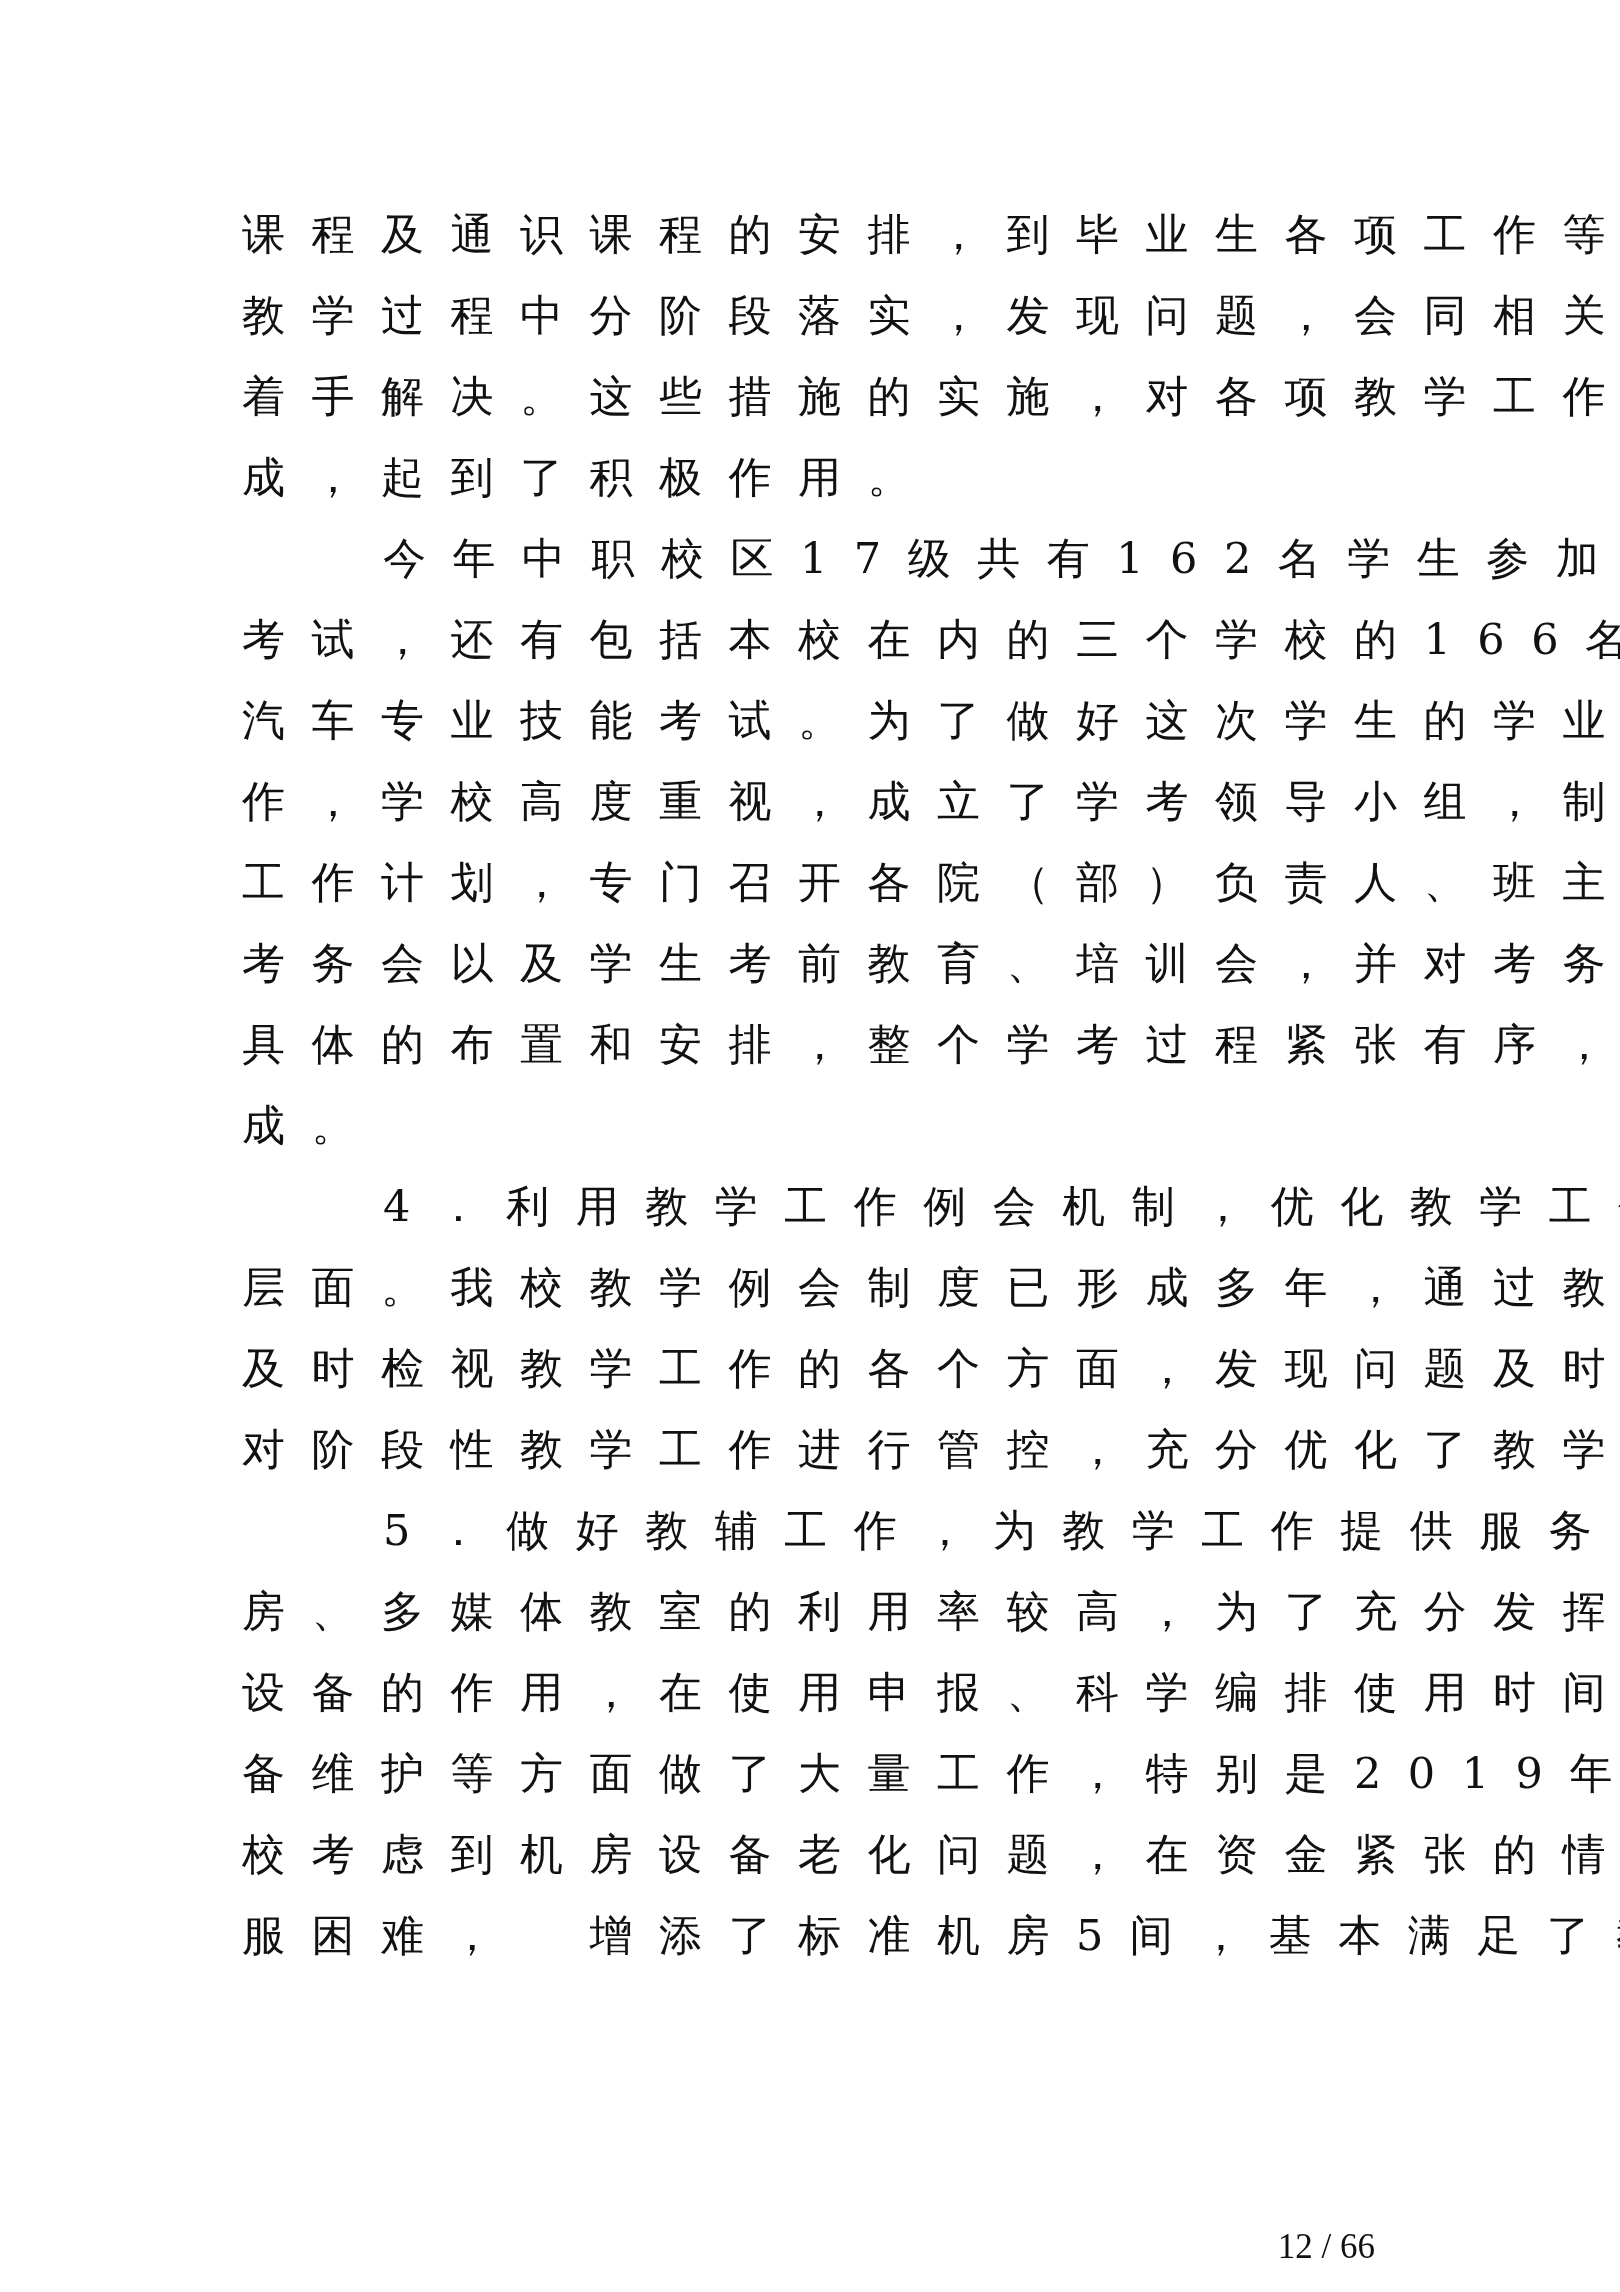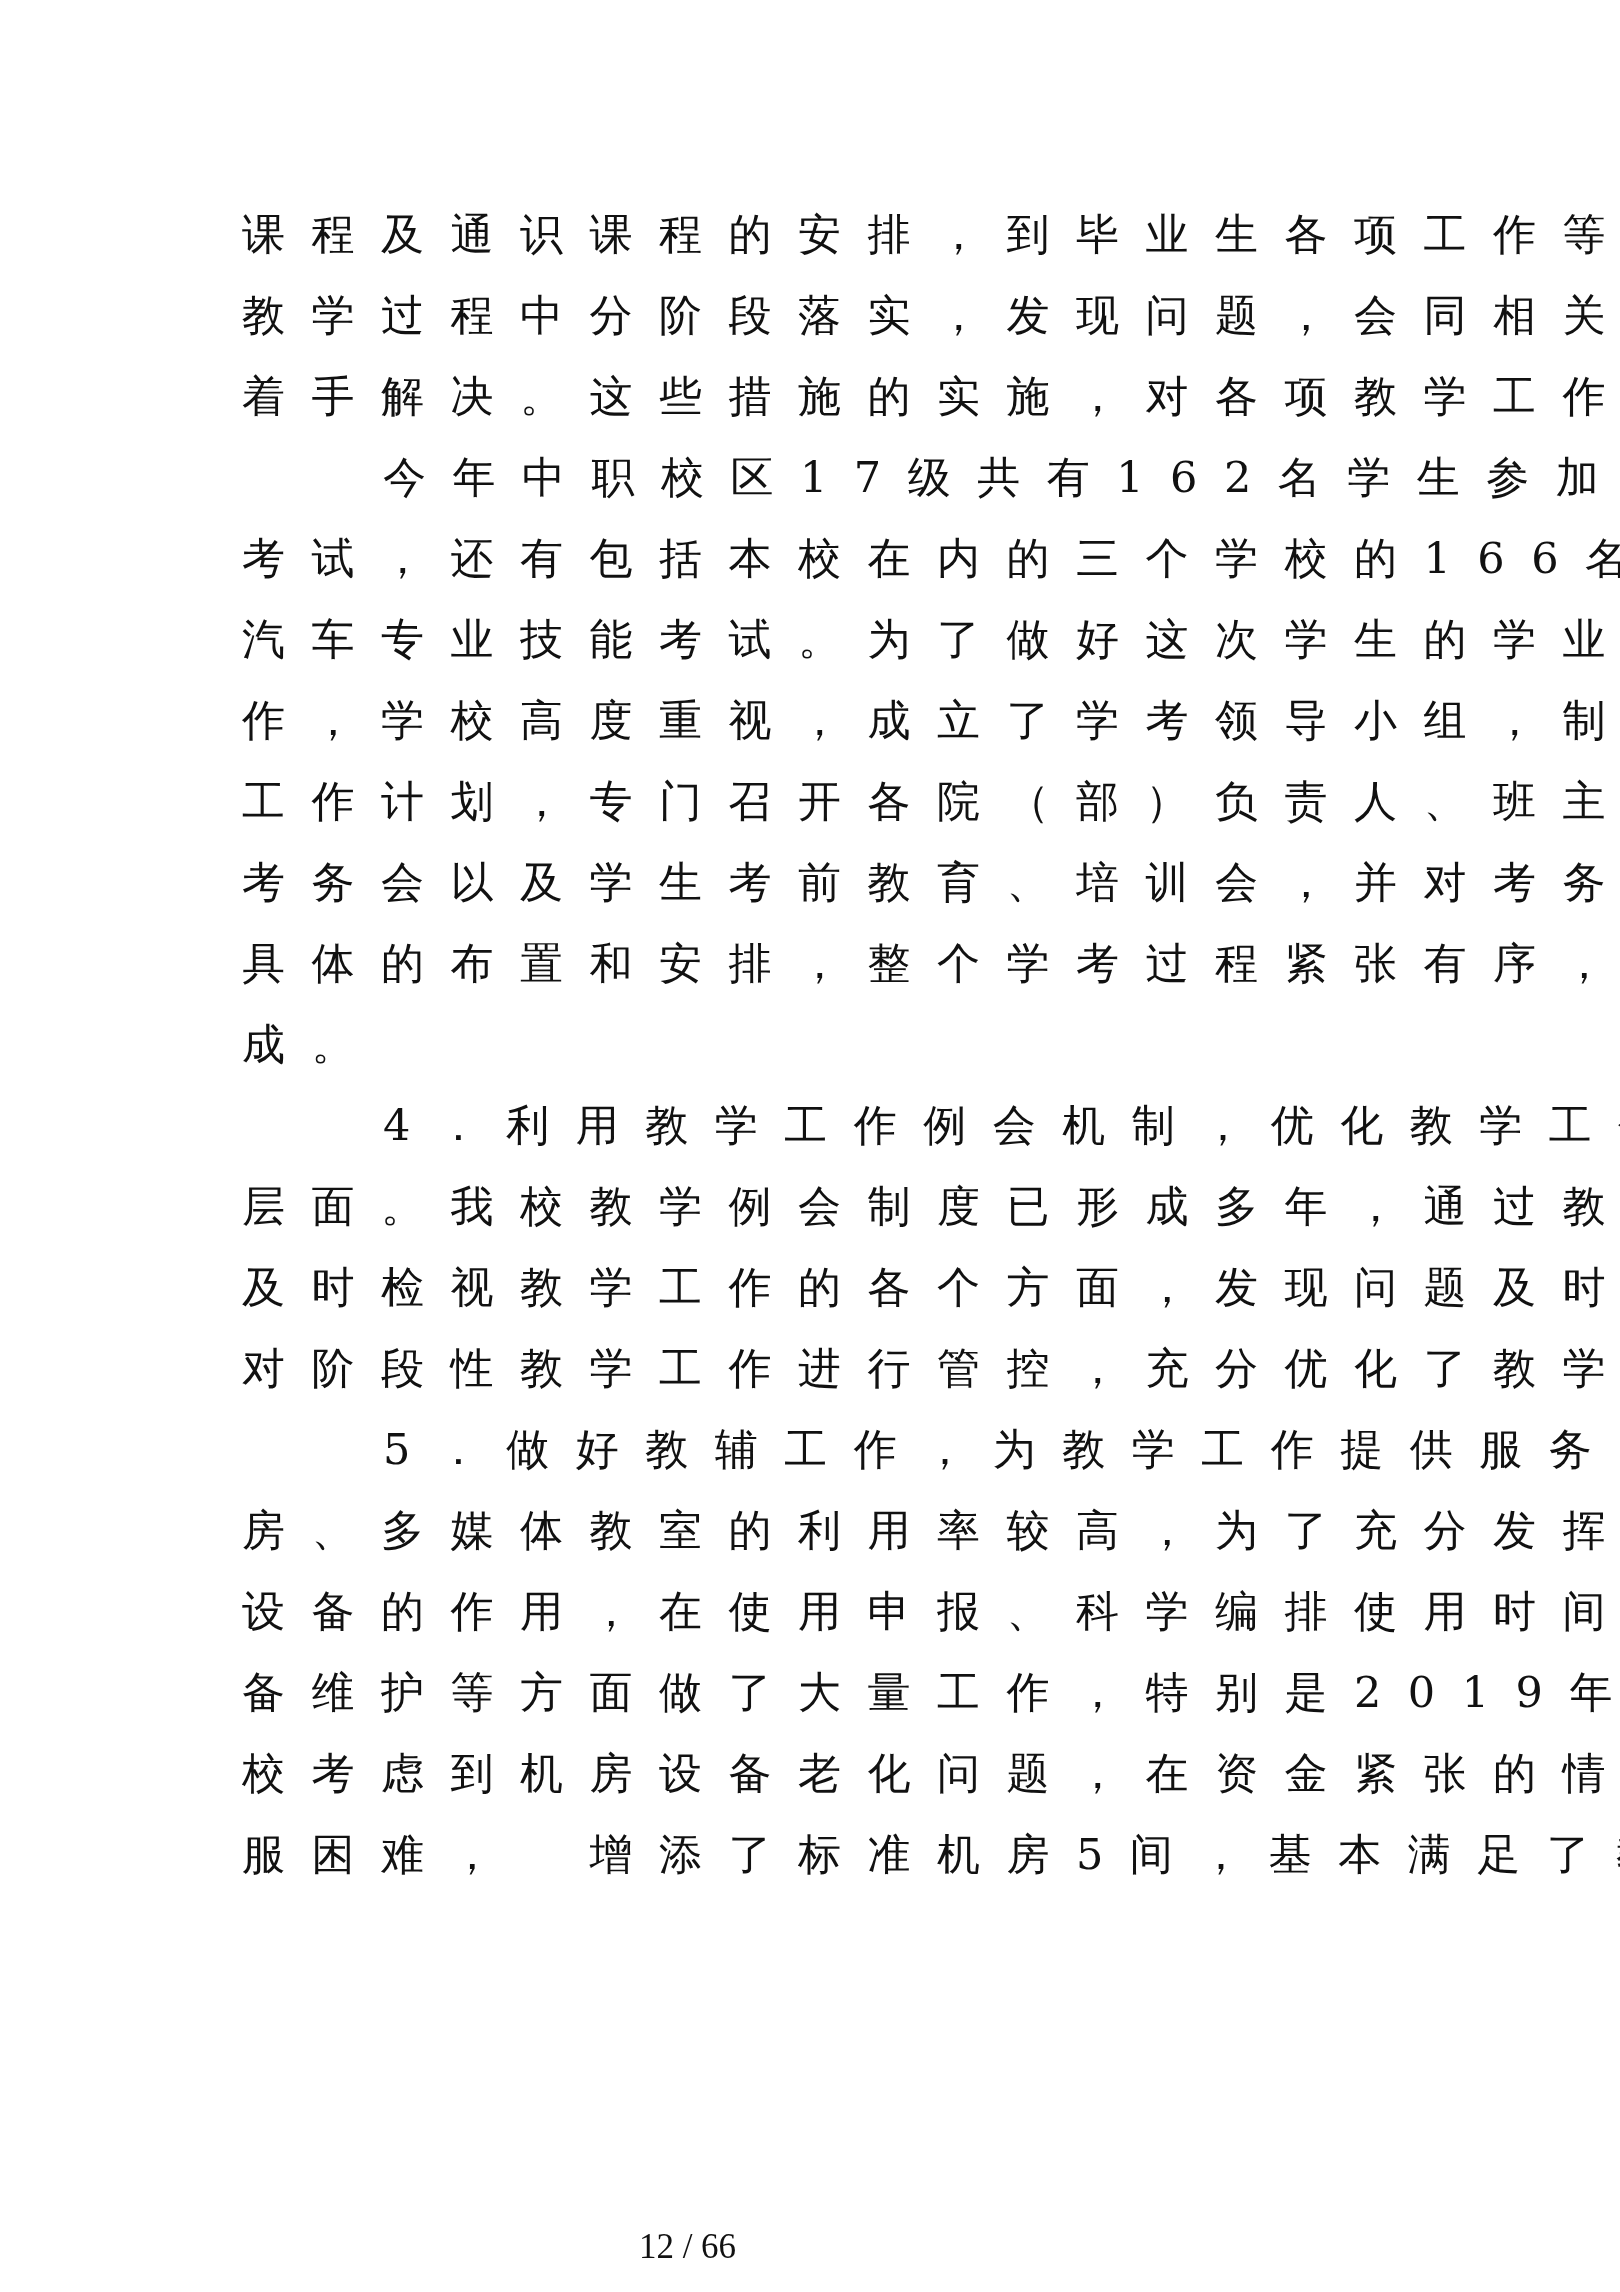--- a/index.html
+++ b/index.html
@@ -35,35 +35,36 @@
       letter-spacing: 26.5px;
       white-space: nowrap;
       overflow: visible;
     }
     .line.indent { padding-left: 2px; }
     .footer {
       position: absolute;
       left: 0;
       width: 1375px;
       top: 2227px;
-      text-align: center;
+      text-align: right;
       font-family: "Liberation Serif", "DejaVu Serif", serif;
       font-size: 35px;
       color: #111111;
     }
   </style>
 </head>
 <body>
 
 <div class="page">
   <div class="body-text">
 
     <div class="line">课程及通识课程的安排，到毕业生各项工作等等，都在</div>
     <div class="line">教学过程中分阶段落实，发现问题，会同相关部门立即</div>
     <div class="line">着手解决。这些措施的实施，对各项教学工作的如期完</div>
+    <div class="line">成，起到了积极作用。</div>
 
     <div class="line indent">　　今年中职校区17级共有162名学生参加了学业水平</div>
     <div class="line">考试，还有包括本校在内的三个学校的166名学生参加了</div>
     <div class="line">汽车专业技能考试。为了做好这次学生的学业水平工</div>
     <div class="line">作，学校高度重视，成立了学考领导小组，制定详尽的</div>
     <div class="line">工作计划，专门召开各院（部）负责人、班主任会议，</div>
     <div class="line">考务会以及学生考前教育、培训会，并对考务人员做出</div>
     <div class="line">具体的布置和安排，整个学考过程紧张有序，顺利完</div>
     <div class="line">成。</div>
 

